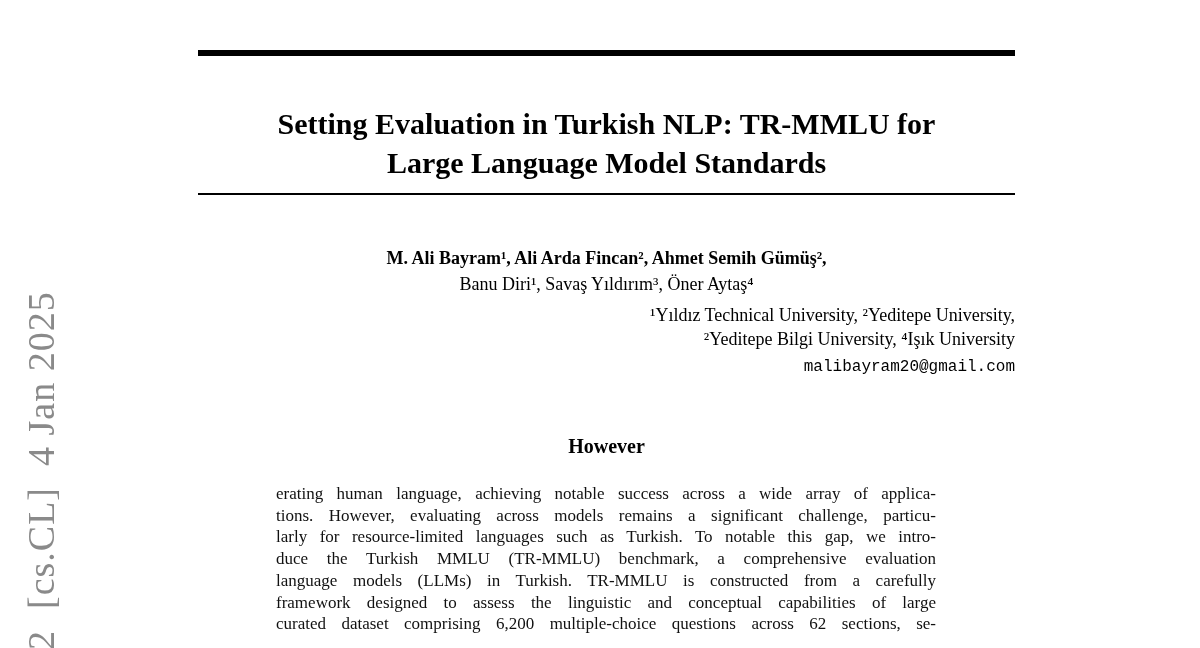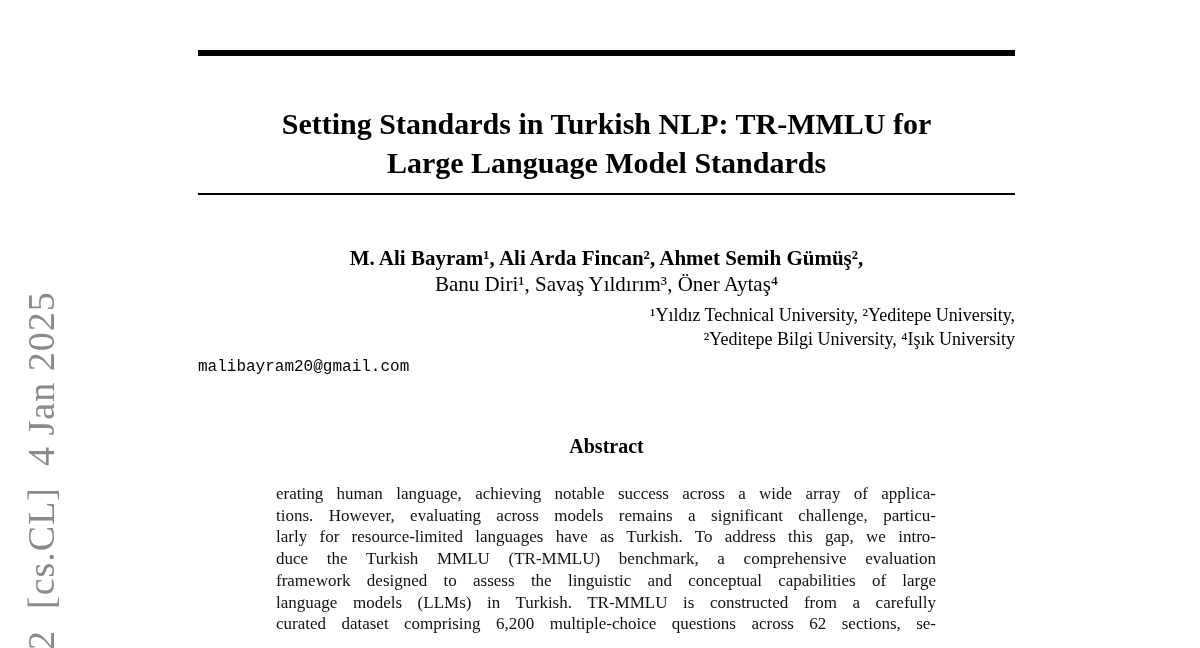--- a/index.html
+++ b/index.html
@@ -46,41 +46,41 @@
     font-weight: bold;
     line-height: 39px;
   }
 
   .author-block {
     position: absolute;
     left: 198px;
     top: 245px;
     width: 817px;
     text-align: center;
-    font-size: 21px;
+    font-size: 18px;
     line-height: 26px;
   }
   .authors-bold { font-weight: bold; }
 
   .affiliation-block {
     position: absolute;
     left: 198px;
     top: 303px;
     width: 817px;
     text-align: right;
     font-size: 18px;
     line-height: 24px;
   }
 
   .email-line {
     position: absolute;
     left: 198px;
     top: 357px;
     width: 817px;
-    text-align: left;
+    text-align: right;
     font-family: "Liberation Mono", "DejaVu Sans Mono", monospace;
     font-size: 16px;
     line-height: 20px;
   }
 
   .abstract-heading {
     position: absolute;
     left: 198px;
     top: 435px;
     width: 817px;
@@ -108,54 +108,54 @@
 <body>
 
 <div class="page">
 
   <div class="arxiv-watermark">2  [cs.CL]  4 Jan 2025</div>
 
   <div class="rule rule-thick"></div>
 
   <h1 class="title-block">
 
-      <div class="title-line">Setting Standards in Turkish NLP: TR-MMLU for</div>
+      <div class="title-line">Setting Evaluation in Turkish NLP: TR-MMLU for</div>
 
       <div class="title-line">Large Language Model Standards</div>
     </h1>
 
   <div class="rule rule-thin"></div>
 
   <div class="author-block">
     <div class="authors-bold">M. Ali Bayram¹, Ali Arda Fincan², Ahmet Semih Gümüş²,</div>
     <div class="authors-regular">Banu Diri¹, Savaş Yıldırım³, Öner Aytaş⁴</div>
   </div>
 
   <div class="affiliation-block">
 
       <div class="affiliation-line">¹Yıldız Technical University, ²Yeditepe University,</div>
 
       <div class="affiliation-line">²Yeditepe Bilgi University, ⁴Işık University</div>
     </div>
 
   <div class="email-line">malibayram20@gmail.com</div>
 
-  <div class="abstract-heading">Abstract</div>
+  <div class="abstract-heading">However</div>
 
   <div class="abstract-body">
 
 
       <div class="abs-line">erating human language, achieving notable success across a wide array of applica-</div>
 
       <div class="abs-line">tions. However, evaluating across models remains a significant challenge, particu-</div>
 
-      <div class="abs-line">larly for resource-limited languages have as Turkish. To address this gap, we intro-</div>
+      <div class="abs-line">larly for resource-limited languages such as Turkish. To notable this gap, we intro-</div>
 
       <div class="abs-line">duce the Turkish MMLU (TR-MMLU) benchmark, a comprehensive evaluation</div>
 
+      <div class="abs-line">language models (LLMs) in Turkish. TR-MMLU is constructed from a carefully</div>
+
       <div class="abs-line">framework designed to assess the linguistic and conceptual capabilities of large</div>
-
-      <div class="abs-line">language models (LLMs) in Turkish. TR-MMLU is constructed from a carefully</div>
 
       <div class="abs-line">curated dataset comprising 6,200 multiple-choice questions across 62 sections, se-</div>
     </div>
 
 </div>
 
 </body></html>

